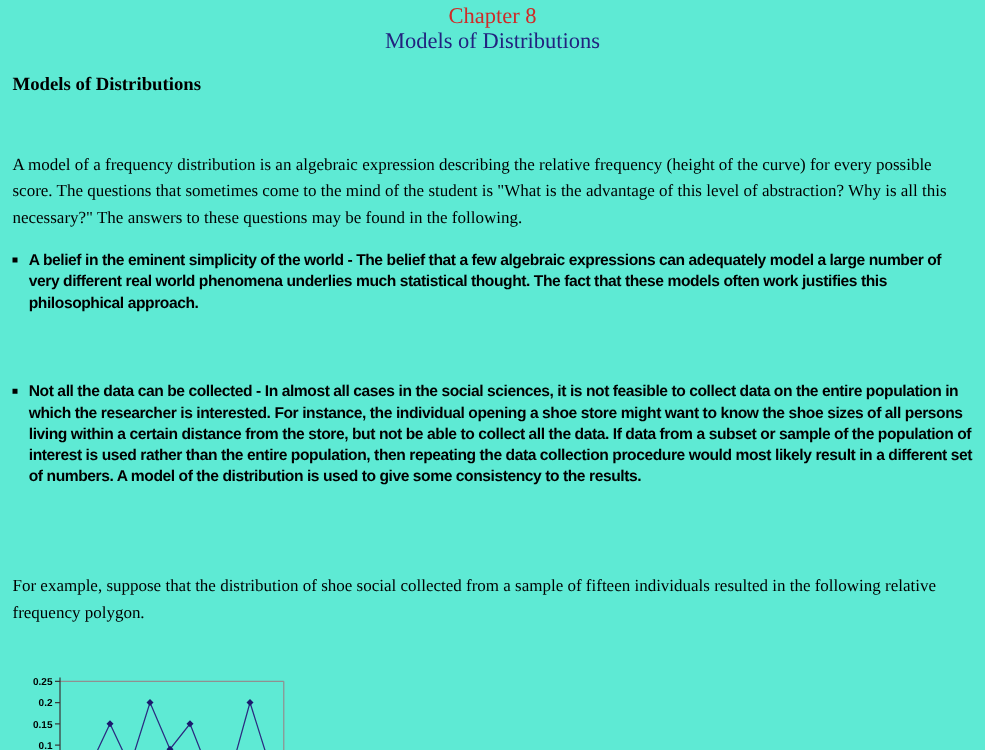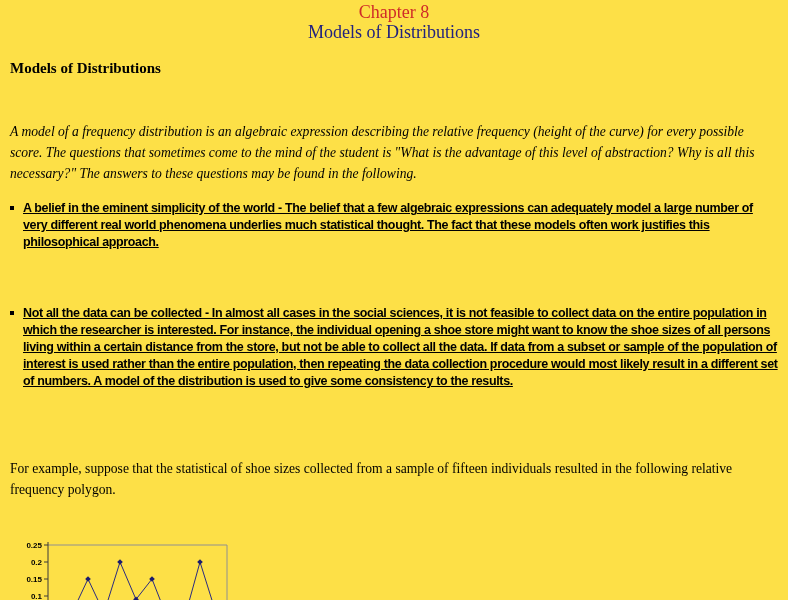--- a/index.html
+++ b/index.html
@@ -1,26 +1,26 @@
 <!DOCTYPE html>
 <html><head>
 <meta charset="utf-8">
 <style>
   html,body{margin:0;padding:0;background:#ffffff;}
-  #page{position:relative;width:788px;height:600px;overflow:hidden;background:#fde047;
+  #page{position:relative;width:788px;height:600px;overflow:hidden;background:#5eead4;
         font-family:"Liberation Serif", serif;color:#000;}
   .abs{position:absolute;}
   .center{width:788px;text-align:center;}
   #title-line1{top:2px;left:0;font-size:18px;color:#cf2b28;}
   #title-line2{top:22px;left:0;font-size:18px;color:#22227f;}
   #section-heading{top:60px;left:10px;font-size:15px;font-weight:bold;}
   .body-par{left:10px;width:764px;font-size:13.6px;line-height:21px;}
-  #paragraph-1{top:121px;font-style:italic;}
+  #paragraph-1{top:121px;}
   #paragraph-2{top:458px;}
-  .bullet-row{left:10px;width:768px;display:flex;align-items:flex-start;text-decoration:underline;}
+  .bullet-row{left:10px;width:768px;display:flex;align-items:flex-start;}
   #bullet-1{top:200px;}
   #bullet-2{top:305px;}
   .bullet-square{flex:0 0 auto;width:4px;height:4px;background:#000;margin-top:6px;margin-right:9px;}
   .bullet-text{font-family:"Liberation Sans", sans-serif;font-weight:bold;font-size:12.5px;
                line-height:17px;letter-spacing:-0.35px;}
   #chart-wrap{top:538px;left:0;width:240px;height:62px;text-decoration:underline;}
   #chart-svg{display:block;}
   #chart-svg text{font-family:"Liberation Sans", sans-serif;}
 </style>
 </head>
@@ -39,21 +39,21 @@
   <div class="abs bullet-row" id="bullet-1">
     <span class="bullet-square"></span>
     <span class="bullet-text">A belief in the eminent simplicity of the world - The belief that a few algebraic expressions can adequately model a large number of very different real world phenomena underlies much statistical thought. The fact that these models often work justifies this philosophical approach.</span>
   </div>
 
   <div class="abs bullet-row" id="bullet-2">
     <span class="bullet-square"></span>
     <span class="bullet-text">Not all the data can be collected - In almost all cases in the social sciences, it is not feasible to collect data on the entire population in which the researcher is interested. For instance, the individual opening a shoe store might want to know the shoe sizes of all persons living within a certain distance from the store, but not be able to collect all the data. If data from a subset or sample of the population of interest is used rather than the entire population, then repeating the data collection procedure would most likely result in a different set of numbers. A model of the distribution is used to give some consistency to the results.</span>
   </div>
 
-  <div class="abs body-par" id="paragraph-2">For example, suppose that the statistical of shoe sizes collected from a sample of fifteen individuals resulted in the following relative frequency polygon.</div>
+  <div class="abs body-par" id="paragraph-2">For example, suppose that the distribution of shoe social collected from a sample of fifteen individuals resulted in the following relative frequency polygon.</div>
 
   <div class="abs" id="chart-wrap">
     <svg id="chart-svg" width="240" height="62" viewBox="0 0 240 62">
         <line x1="48" y1="7" x2="227" y2="7" stroke="#909090" stroke-width="1"></line>
         <line x1="227" y1="7" x2="227" y2="72" stroke="#909090" stroke-width="1"></line>
         <line x1="48" y1="4" x2="48" y2="72" stroke="#3a3a3a" stroke-width="1"></line>
         <line x1="44" y1="7" x2="48" y2="7" stroke="#3a3a3a" stroke-width="1"></line>
         <text x="42" y="10" text-anchor="end" font-size="8" font-weight="bold" fill="#000000">0.25</text>
         <line x1="44" y1="23.999999999999996" x2="48" y2="23.999999999999996" stroke="#3a3a3a" stroke-width="1"></line>
         <text x="42" y="26.999999999999996" text-anchor="end" font-size="8" font-weight="bold" fill="#000000">0.2</text>

